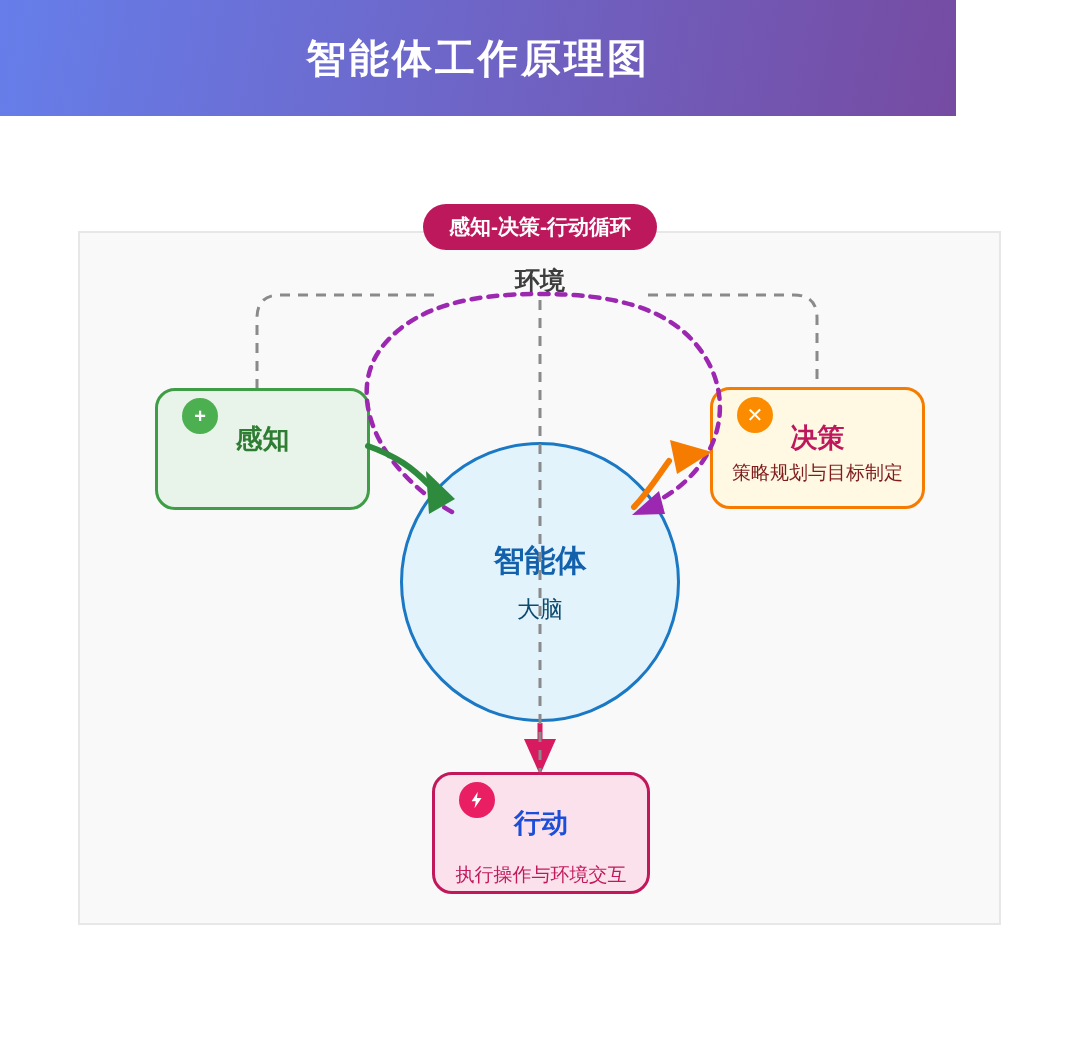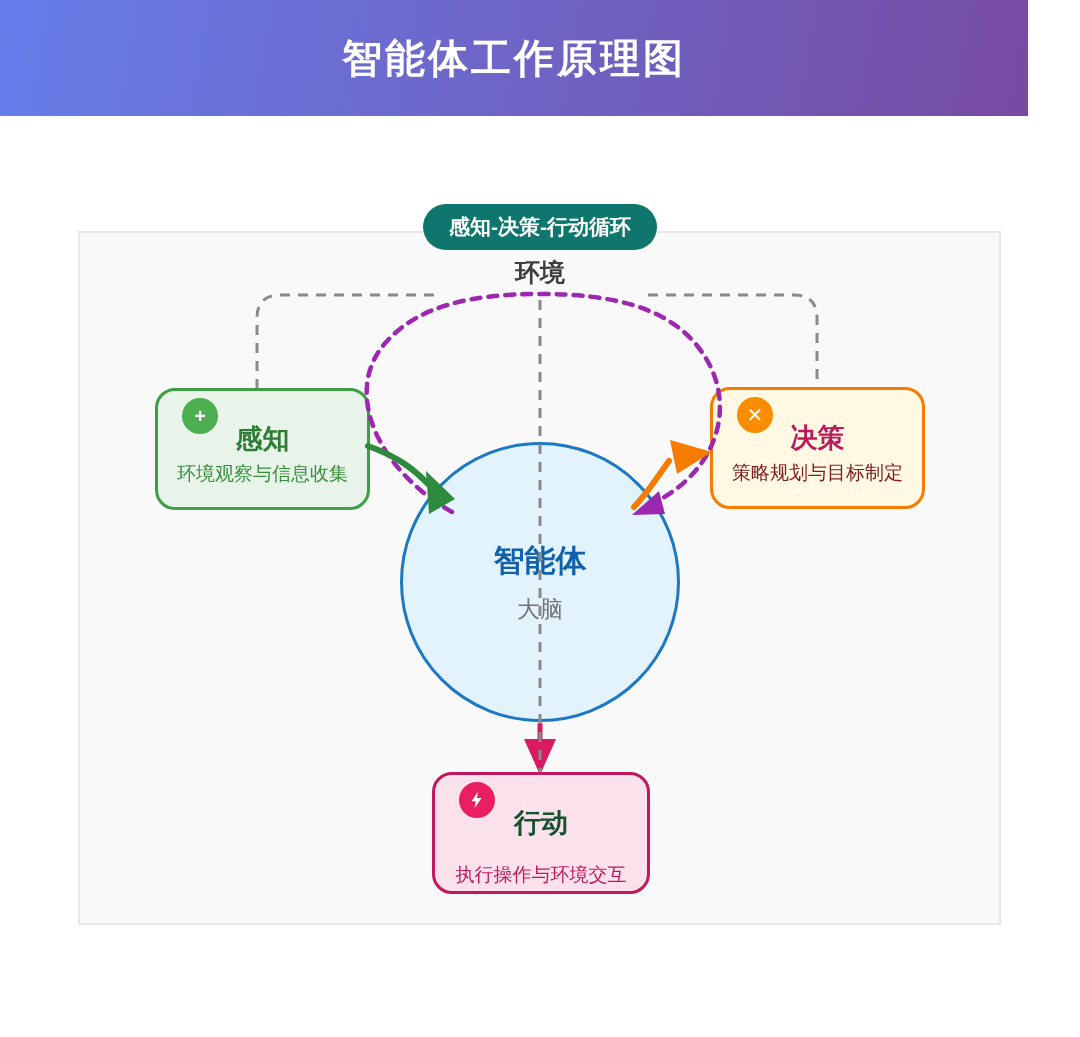--- a/index.html
+++ b/index.html
@@ -8,21 +8,21 @@
     width: 1080px;
     height: 1037px;
     background: #ffffff;
     font-family: "Liberation Sans", "DejaVu Sans", sans-serif;
     overflow: hidden;
   }
   
   .header {
     position: absolute;
     left: 0; top: 0;
-    width: 1028px; height: 116px;
+    width: 956px; height: 116px;
     background: linear-gradient(100deg, #667eea 0%, #764ba2 100%);
     display: flex; align-items: center; justify-content: center;
   }
   .header .title {
     color: #ffffff;
     font-size: 40px;
     font-weight: bold;
     letter-spacing: 3px;
   }
   
@@ -34,31 +34,31 @@
     border: 2px solid #e7e7e7;
   }
   
   .loop-badge {
     position: absolute;
     left: 540px; top: 204px;
     transform: translateX(-50%);
     height: 46px;
     line-height: 46px;
     padding: 0 26px;
-    background: #0f766e;
+    background: #be185d;
     border-radius: 23px;
     color: #ffffff;
     font-size: 21px;
     font-weight: bold;
     z-index: 6;
     white-space: nowrap;
   }
   .env-label {
     position: absolute;
-    left: 540px; top: 256px;
+    left: 540px; top: 264px;
     transform: translateX(-50%);
     color: #3d3d3d;
     font-size: 25px;
     font-weight: bold;
     z-index: 3;
   }
   
   .node-box {
     position: absolute;
     width: 215px; height: 122px;
@@ -93,21 +93,21 @@
   .node-perception .node-title { color: #2e7d32; }
   .node-perception .node-subtitle { color: #388e3c; }
   .node-perception .badge-icon { background: #4caf50; }
 
   .node-decision { left: 710px; top: 387px; background: #fff8e3; border-color: #f57c00; }
   .node-decision .node-title { color: #be185d; }
   .node-decision .node-subtitle { color: #7f1d1d; }
   .node-decision .badge-icon { background: #fb8c00; }
 
   .node-action { left: 432px; top: 772px; width: 218px; background: #fae1ec; border-color: #c2185b; }
-  .node-action .node-title { color: #14532d; }
+  .node-action .node-title { color: #1d4ed8; }
   .node-action .node-subtitle { color: #c2185b; margin-top: 24px; }
   .node-action .badge-icon { background: #e91e63; }
 
   
   .node-agent {
     position: absolute;
     left: 400px; top: 442px;
     width: 280px; height: 280px;
     border-radius: 50%;
     background: #e2f3fc;
@@ -115,21 +115,21 @@
     box-sizing: border-box;
     display: flex;
     flex-direction: column;
     align-items: center;
     justify-content: center;
     gap: 12px;
     text-align: center;
     z-index: 2;
   }
   .node-agent .agent-title { color: #1261ad; font-size: 31px; font-weight: bold; }
-  .node-agent .agent-subtitle { color: #737373; font-size: 23px; }
+  .node-agent .agent-subtitle { color: #0c4a6e; font-size: 23px; }
 
   
   .connectors {
     position: absolute;
     left: 0; top: 0;
     width: 1080px; height: 1037px;
     z-index: 4;
     pointer-events: none;
   }
 </style>
@@ -144,21 +144,20 @@
 
   <div class="panel"></div>
 
   <div class="loop-badge">感知-决策-行动循环</div>
 
   <div class="env-label">环境</div>
 
   <div class="node-box node-perception">
     <div class="badge-icon">+</div>
     <div class="node-title">感知</div>
-    <div class="node-subtitle">环境观察与信息收集</div>
   </div>
 
   <div class="node-box node-decision">
     <div class="badge-icon">✕</div>
     <div class="node-title">决策</div>
     <div class="node-subtitle">策略规划与目标制定</div>
   </div>
 
   <div class="node-agent">
     <div class="agent-title">智能体</div>

